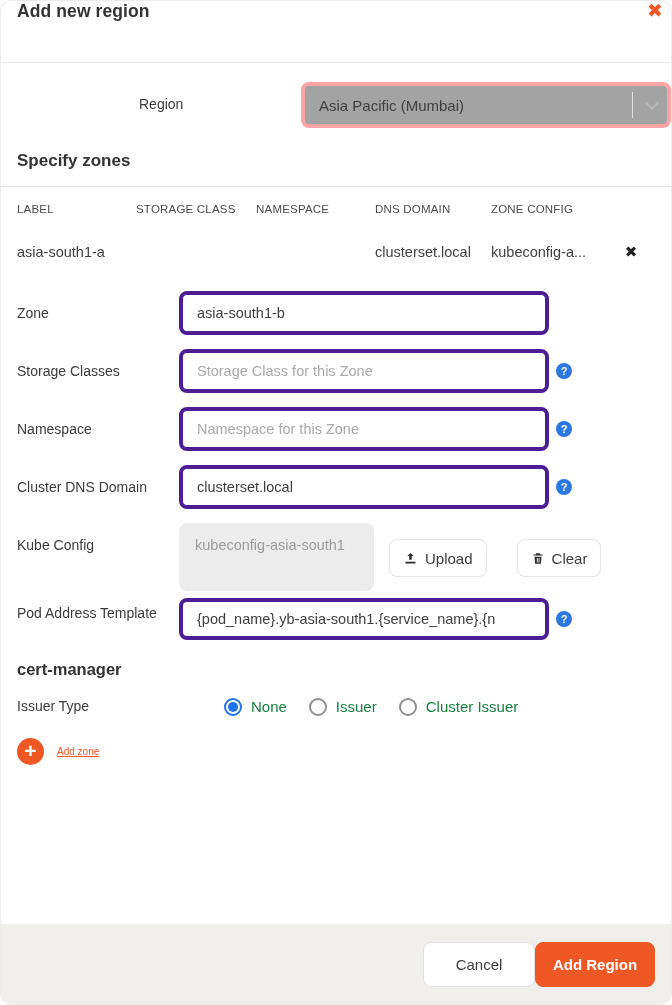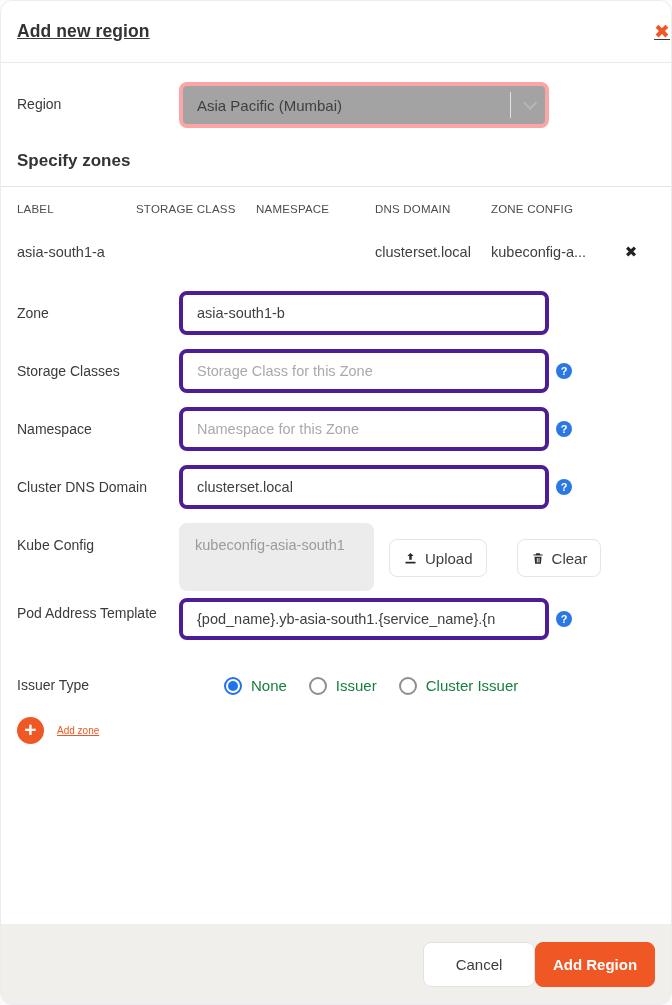--- a/index.html
+++ b/index.html
@@ -2,39 +2,39 @@
 <html><head>
 <meta charset="utf-8">
 <style>
   * { margin:0; padding:0; box-sizing:border-box; }
   html,body { width:672px; height:1005px; background:#fbfbfb; }
   body { font-family:"Liberation Sans","DejaVu Sans",sans-serif; color:#3a3a3a; }
   .modal { width:672px; height:1005px; background:#ffffff; border-radius:12px; overflow:hidden;
            display:flex; flex-direction:column; border:1px solid #ececec; }
 
   
-  .modal-header { height:62px; flex:0 0 62px; display:flex; align-items:center; justify-content:space-between;
-                  padding:0 1px 0 16px; border-bottom:1px solid #e9e9e9;text-decoration:underline; }
+  .modal-header { height:62px; flex:0 0 62px; display:flex; justify-content:space-between;
+                  padding:0 8px 0 16px; border-bottom:1px solid #e9e9e9; }
   .modal-title { font-size:17.5px; font-weight:700; color:#333; letter-spacing:.1px; }
   .close-x { color:#ef5824; font-size:19px; font-weight:900; cursor:pointer; line-height:1; }
 
   .content { flex:1 1 auto; display:flex; flex-direction:column; }
 
   
   .frow { display:flex; align-items:flex-start; padding-left:16px; margin-bottom:14px; }
   .flabel { width:162px; flex:0 0 162px; font-size:14px; color:#3b3b3b; padding-top:13px; line-height:1.4; padding-right:10px; }
   .ctrl { width:370px; flex:0 0 370px; }
   .tinput { width:370px; height:44px; border:4px solid #4c1d95; border-radius:8px; padding:0 14px;
             font-size:14.5px; color:#3f3f3f; background:#fff; outline:none; font-family:inherit; }
   .tinput::placeholder { color:#a9a9a9; opacity:1; }
   .help { width:16px; height:16px; border-radius:50%; background:#2b78e4; color:#fff; font-size:11px; font-weight:700;
           display:flex; align-items:center; justify-content:center; margin:14px 0 0 7px; flex:0 0 16px; cursor:pointer; }
 
   
-  .region-row { margin-top:19px; margin-bottom:0; }
+  .region-row { margin-top:19px; margin-bottom:0;justify-content:flex-end; }
   .select { width:370px; height:46px; border:4px solid #fca5a5; border-radius:8px; background:#a3a3a3;
             display:flex; align-items:center; padding:0 12px 0 14px; cursor:pointer; }
   .select-value { flex:1; font-size:15px; color:#3f3f3f; }
   .select-divider { width:1px; height:26px; background:#e3e3e3; margin-right:12px; }
   .chev { width:10px; height:10px; border-right:2px solid #b5b5b5; border-bottom:2px solid #b5b5b5;
           transform:rotate(45deg) translateY(-3px); }
 
   
   .section-heading { font-size:17px; font-weight:700; color:#333; padding-left:16px; margin-top:23px; }
 
@@ -62,21 +62,21 @@
   .ta-wrap { position:relative; width:370px; }
   .overrides-ta { width:370px; height:94px; border:1px solid #e0e0e0; border-radius:8px; padding:5px 12px;
                   font-family:inherit; font-size:14.5px; line-height:1.5; color:#3f3f3f; resize:none; outline:none;
                   white-space:pre; overflow:hidden; }
   .resize-grip { position:absolute; right:2px; bottom:2px; width:11px; height:11px;
     background:repeating-linear-gradient(135deg, transparent 0 2px, #9a9a9a 2px 3px); 
     clip-path:polygon(100% 0, 100% 100%, 0 100%); cursor:nwse-resize; }
 
   .pod-row .flabel { padding-top:6px; }
   .pod-input { height:42px; }
-  .pod-row { margin-top:0; margin-bottom:18px; }
+  .pod-row { margin-top:0; margin-bottom:6px; }
   .pod-row .help { margin-top:13px; }
 
   .sub-heading { font-size:16.5px; font-weight:700; color:#333; padding-left:16px; margin-top:14px; }
 
   
   .radio-row { margin-top:18px; margin-bottom:0; align-items:center;gap:45px; }
   .radio-row .flabel { padding-top:0; }
   .radio-group { display:flex; align-items:center; gap:22px; }
   .radio-opt { display:flex; align-items:center; gap:9px; cursor:pointer; font-size:15px; color:#15803d; }
   .rdot { width:18px; height:18px; border-radius:50%; border:2px solid #8f8f8f; background:#fff; position:relative; flex:0 0 18px; }
@@ -187,20 +187,21 @@
       </div>
     </div>
 
 
     <div class="frow pod-row">
       <div class="flabel">Pod Address Template</div>
       <div class="ctrl"><input class="tinput pod-input" value="{pod_name}.yb-asia-south1.{service_name}.{n" style=""></div>
       <div class="help">?</div>
     </div>
 
+    <div class="sub-heading">cert-manager</div>
 
     <div class="frow radio-row">
       <div class="flabel">Issuer Type</div>
       <div class="radio-group">
         <label class="radio-opt selected">
           <span class="rdot"></span>
           <span>None</span>
         </label>
         <label class="radio-opt">
           <span class="rdot"></span>

